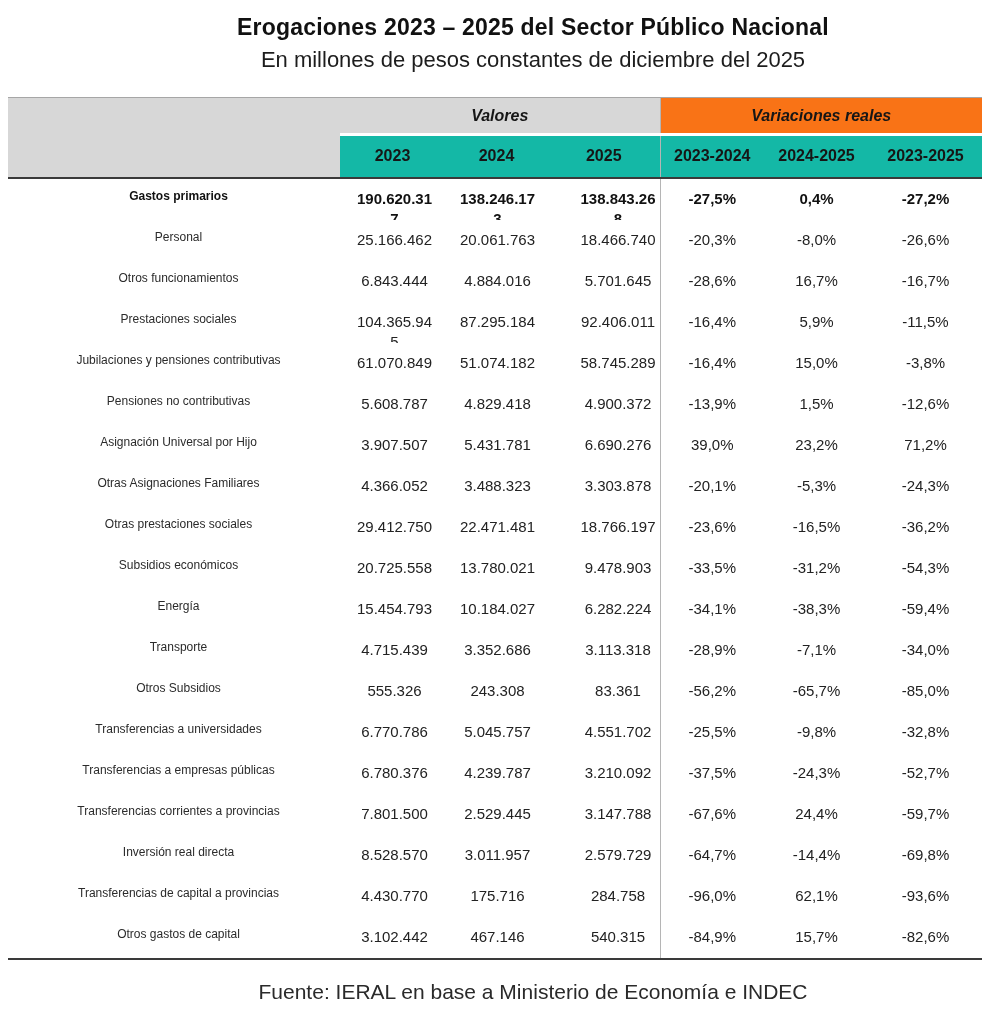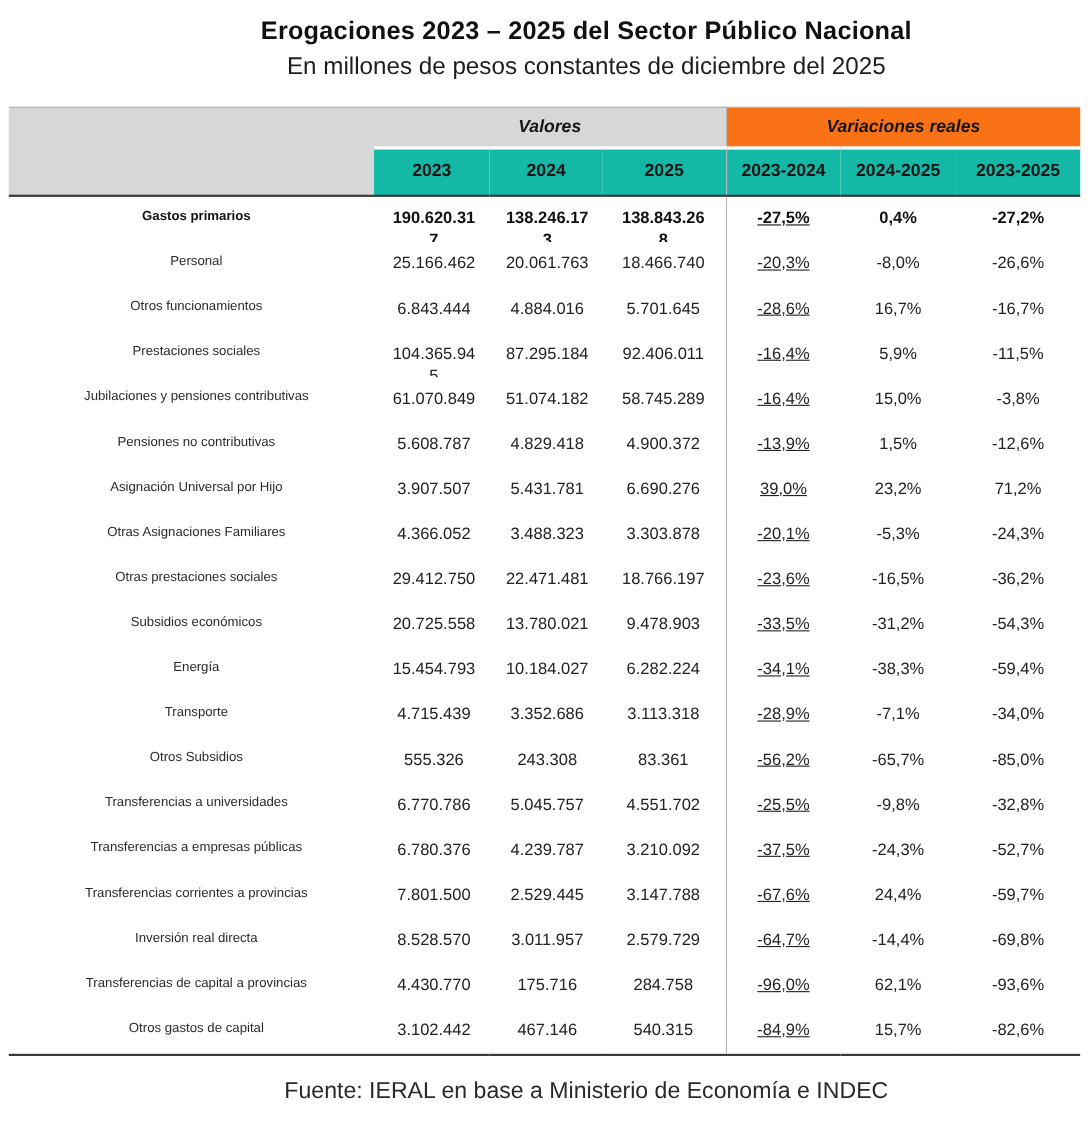--- a/index.html
+++ b/index.html
@@ -62,27 +62,27 @@
     white-space: nowrap; overflow: hidden; text-align: center;
   }
   td.val { font-size: 15px; }
   .vwrap {
     max-width: 79px; height: 31px; overflow: hidden;
     margin-left: auto; text-align: center;
     line-height: 20px; word-break: break-all;
   }
   td.val:nth-child(2) .vwrap { margin-right: 11px; }
   td.val:nth-child(3) .vwrap { margin-right: 11px; }
-  td.val:nth-child(4) .vwrap { margin-right: 17px; }
+  td.val:nth-child(4) .vwrap { margin-right: 2px; }
 
   td.pct {
     font-size: 15px; text-align: center; line-height: 20px;
     white-space: nowrap;
   }
-  td.pct.first { border-left: 1px solid #b5b5b5; text-decoration: underline; }
+  td.pct.first { border-left: 1px solid #b5b5b5; }
 
   tr.bold-row td { font-weight: bold; color: #111; }
 
   .source {
     margin-top: 20px; transform: translateX(38px);
     text-align: center; font-size: 21px; color: #2a2a2a;
   }
 </style>
 </head>
 <body>

